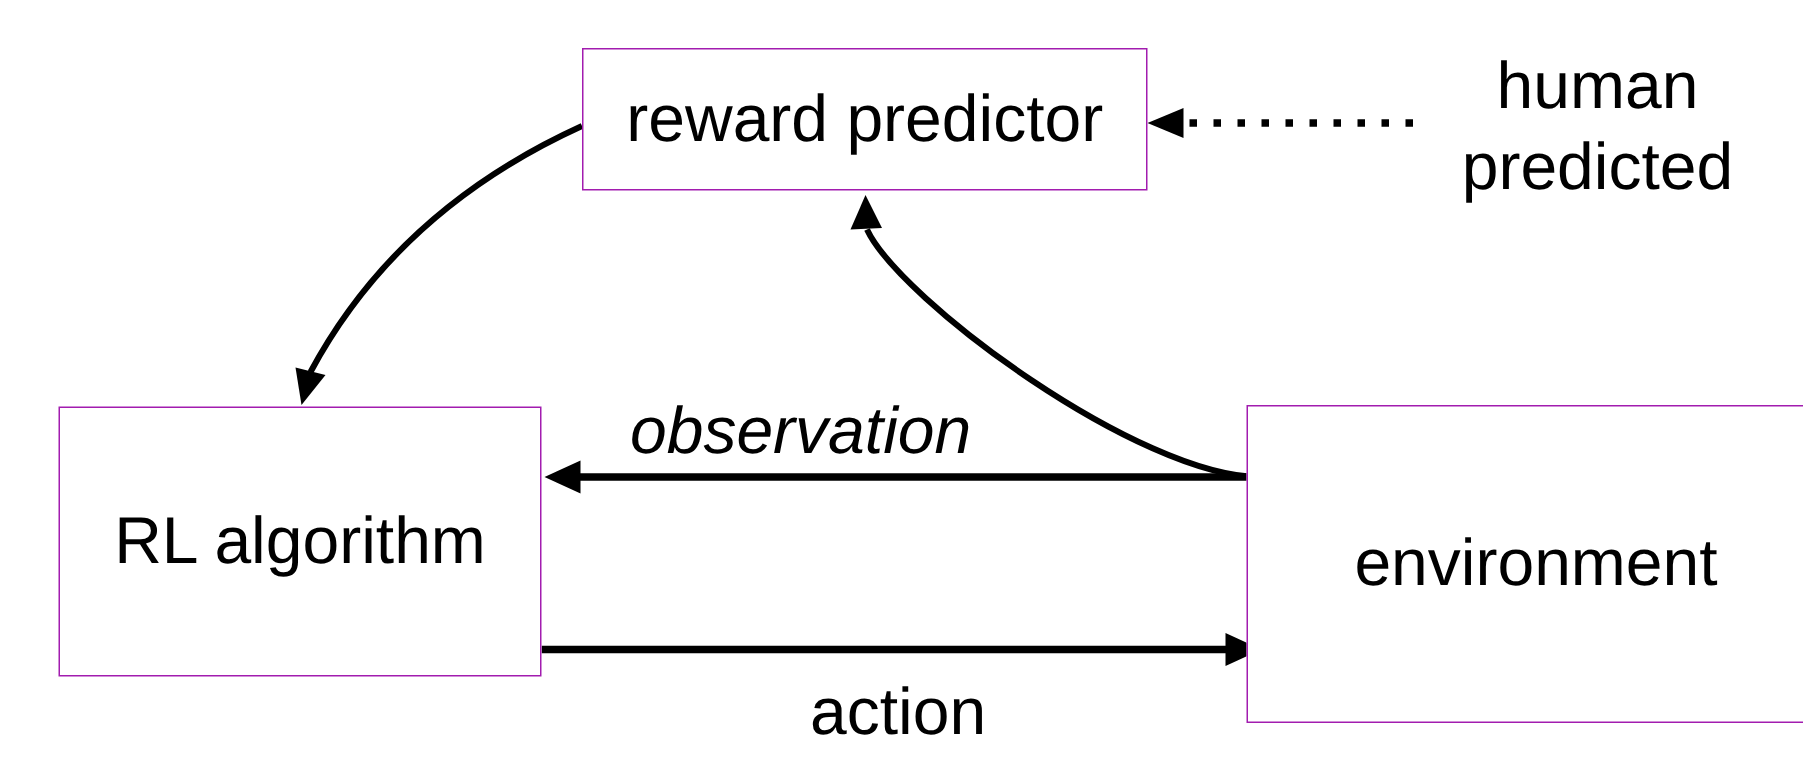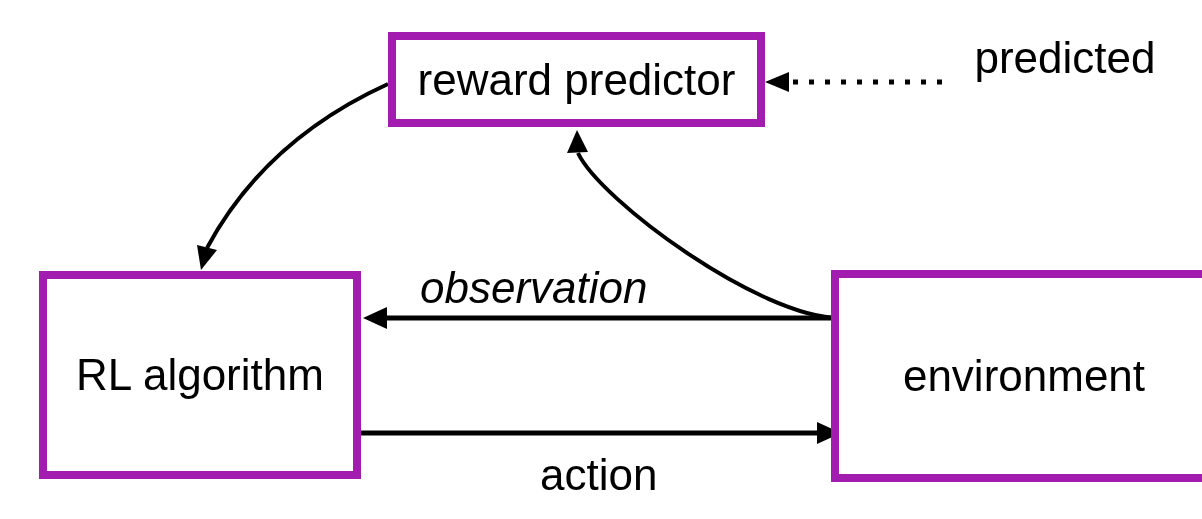--- a/index.html
+++ b/index.html
@@ -19,31 +19,31 @@
   .connectors {
     position: absolute;
     left: 0;
     top: 0;
     width: 1202px;
     height: 519px;
   }
   .node {
     position: absolute;
     box-sizing: border-box;
-    border: 8px solid #a21caf;
+    border: 1px solid #a21caf;
     background: #ffffff;
     display: flex;
     align-items: center;
     justify-content: center;
     font-size: 44px;
     line-height: 1;
     white-space: nowrap;
   }
   .node-reward-predictor { left: 388px; top: 32px;  width: 377px; height: 95px;  }
-  .node-rl-algorithm     { left: 39px;  top: 271px; width: 322px; height: 208px; align-items: center; }
+  .node-rl-algorithm     { left: 39px;  top: 271px; width: 322px; height: 180px; align-items: center; }
   .node-environment      { left: 831px; top: 270px; width: 386px; height: 212px; text-align: center; }
   .edge-label {
     position: absolute;
     font-size: 44px;
     line-height: 44px;
     white-space: nowrap;
   }
   .edge-label.two-line { line-height: 54px; }
   .edge-label.two-line span { display: block; }
   .lbl-predicted-reward { left: 95px;  top: 54px; }
@@ -81,20 +81,21 @@
   <div class="node node-rl-algorithm">
     <span>RL algorithm</span>
   </div>
 
   <div class="node node-environment">
     <span>environment</span>
   </div>
 
 
   <div class="edge-label two-line lbl-human-feedback">
+    <span>human</span>
     <span>predicted</span>
   </div>
 
   <div class="edge-label lbl-observation">observation</div>
 
   <div class="edge-label lbl-action">action</div>
 
 </div>
 
 </body></html>

